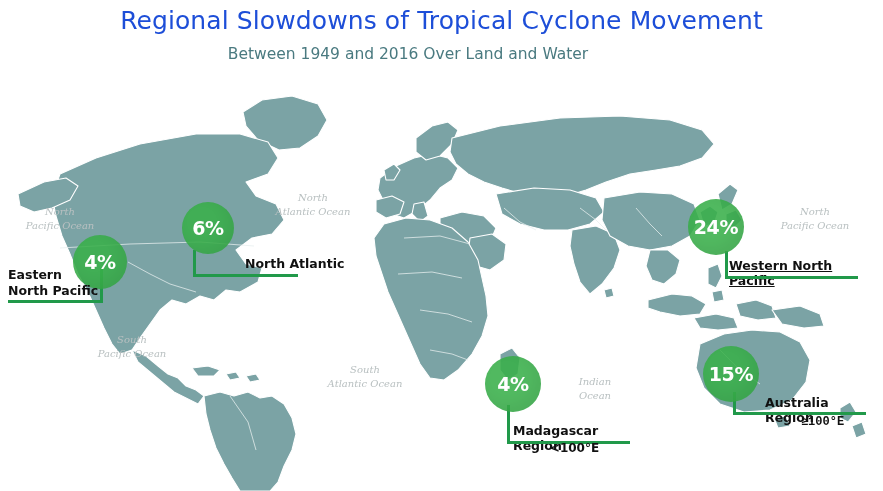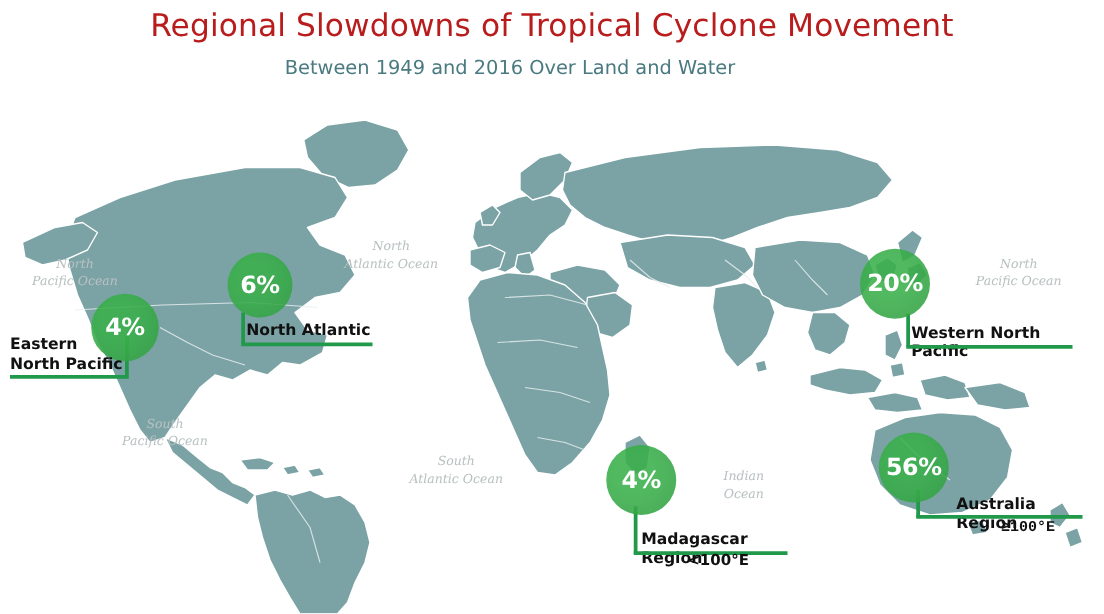--- a/index.html
+++ b/index.html
@@ -8,21 +8,21 @@
     font-family:"Liberation Sans", sans-serif;
     background:#ffffff;
   }
   #stage{position:absolute;left:0;top:0;width:883px;height:491px;background:#fff;}
 
   
   .title{
     position:absolute;left:0;top:6px;width:883px;text-align:center;
     font-family:"DejaVu Sans", sans-serif;
     font-size:25px;font-weight:400;letter-spacing:.1px;
-    color:#b91c1c;white-space:nowrap;
+    color:#1d4ed8;white-space:nowrap;
   }
   .subtitle{
     position:absolute;left:0;top:45px;width:816px;text-align:center;
     font-family:"DejaVu Sans", sans-serif;
     font-size:15.5px;font-weight:400;color:#4a7a80;white-space:nowrap;
   }
 
   
   #map{position:absolute;left:0;top:78px;width:883px;height:413px;}
   #map svg{display:block;}
@@ -191,28 +191,28 @@
     </div>
 
   <div id="regions">
       <div class="conn v" style="left: 100px; top: 268px; height: 33px;"></div>
       <div class="bubble" style="left: 73px; top: 235px; width: 54px; height: 54px; font-size: 19px;">4%</div>
       <div class="label two" style="left: 8px; top: 267px; width: 92px; text-align: left; white-space: pre-line;">Eastern
 North Pacific</div>
       <div class="rule" style="left: 8px; top: 300px; width: 95px;"></div>
       <div class="conn v" style="left: 193px; top: 250px; height: 25px;"></div>
       <div class="bubble" style="left: 182px; top: 202px; width: 52px; height: 52px; font-size: 19px;">6%</div>
-      <div class="label" style="left: 197px; top: 256px; width: 100px; text-align: left; white-space: pre-line;">North Atlantic</div>
+      <div class="label" style="left: 197px; top: 256px; width: 100px; text-align: left; white-space: pre-line; padding-left: 48px;">North Atlantic</div>
       <div class="rule" style="left: 193px; top: 274px; width: 105px;"></div>
       <div class="conn v" style="left: 725px; top: 251px; height: 26px;"></div>
-      <div class="bubble" style="left: 688px; top: 199px; width: 56px; height: 56px; font-size: 19px;">20%</div>
-      <div class="label" style="left: 729px; top: 258px; width: 150px; text-align: left; white-space: pre-line;">Western North Pacific</div>
+      <div class="bubble" style="left: 688px; top: 199px; width: 56px; height: 56px; font-size: 19px;">24%</div>
+      <div class="label" style="left: 729px; top: 258px; width: 150px; text-align: left; white-space: pre-line; text-decoration: underline;">Western North Pacific</div>
       <div class="rule" style="left: 725px; top: 276px; width: 133px;"></div>
       <div class="conn v" style="left: 733px; top: 392px; height: 22px;"></div>
-      <div class="bubble" style="left: 703px; top: 346px; width: 56px; height: 56px; font-size: 19px;">56%</div>
+      <div class="bubble" style="left: 703px; top: 346px; width: 56px; height: 56px; font-size: 19px;">15%</div>
       <div class="label" style="left: 765px; top: 395px; width: 115px; text-align: left; white-space: pre-line;">Australia Region</div>
       <div class="rule" style="left: 733px; top: 412px; width: 133px;"></div>
       <div class="sub" style="left: 765px; top: 415px; width: 115px; text-align: center; font-family: Liberation Mono, monospace;">≥100°E</div>
       <div class="conn v" style="left: 507px; top: 405px; height: 38px;"></div>
       <div class="bubble" style="left: 485px; top: 356px; width: 56px; height: 56px; font-size: 19px;">4%</div>
       <div class="label" style="left: 513px; top: 423px; width: 125px; text-align: left; white-space: pre-line;">Madagascar Region</div>
       <div class="rule" style="left: 507px; top: 441px; width: 123px;"></div>
       <div class="sub" style="left: 513px; top: 441px; width: 123px; text-align: center;">&lt;100°E</div>
     </div>
 

